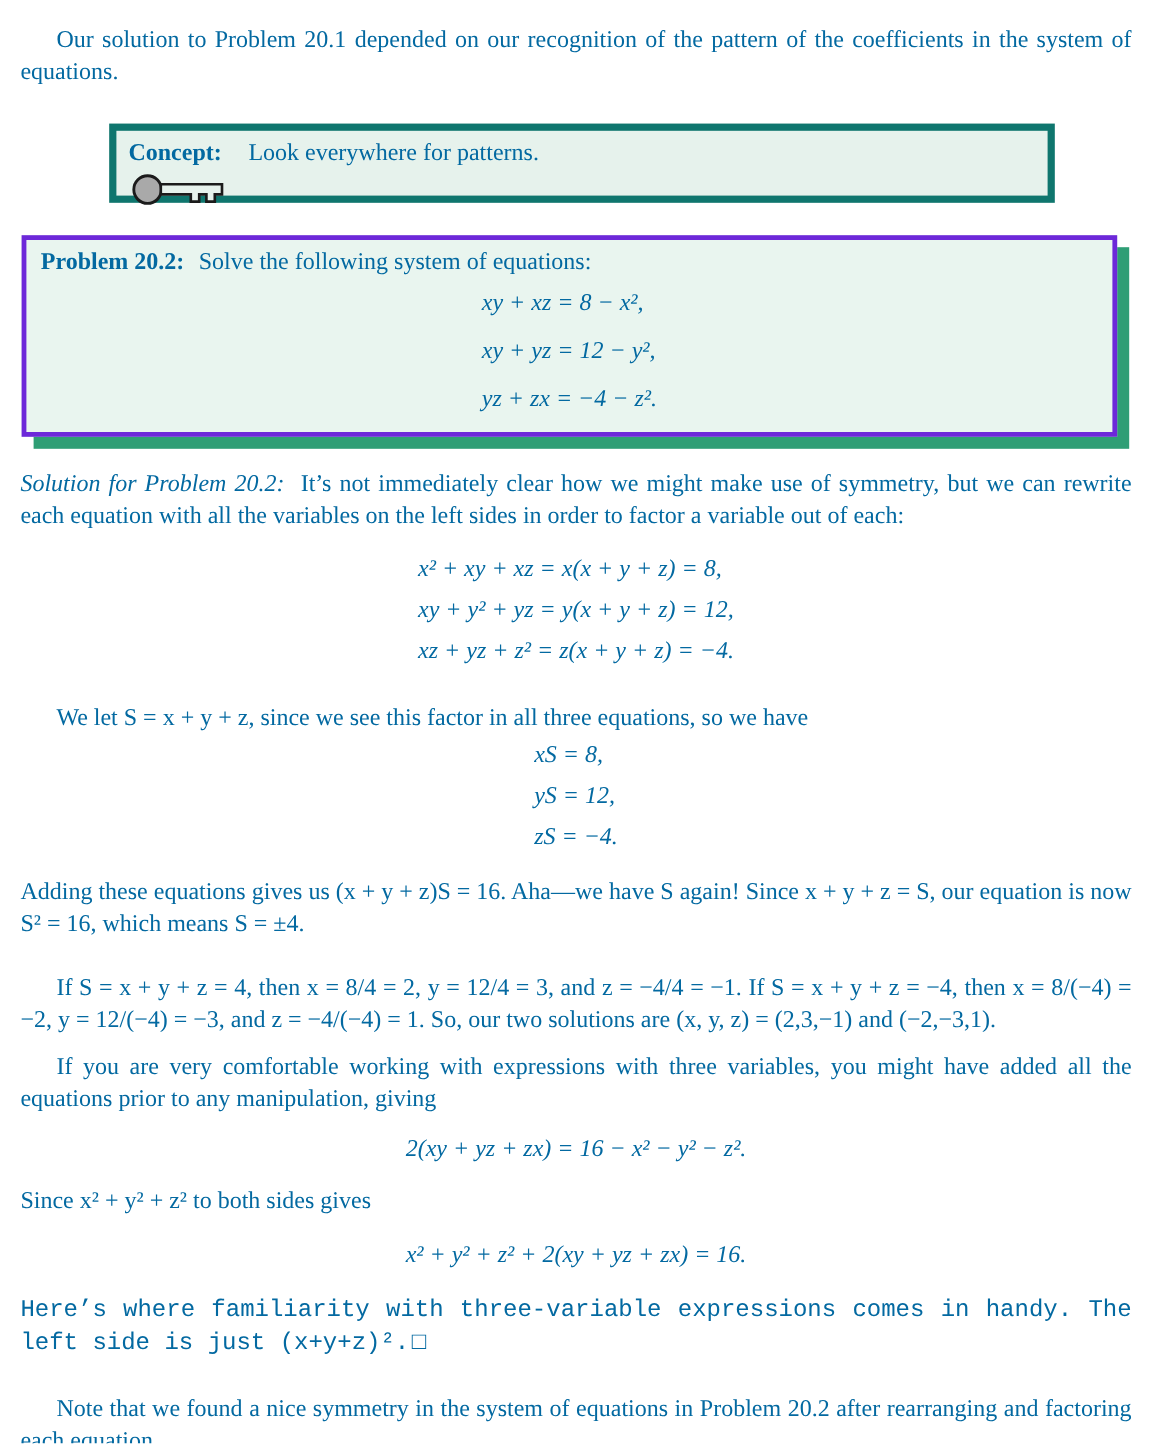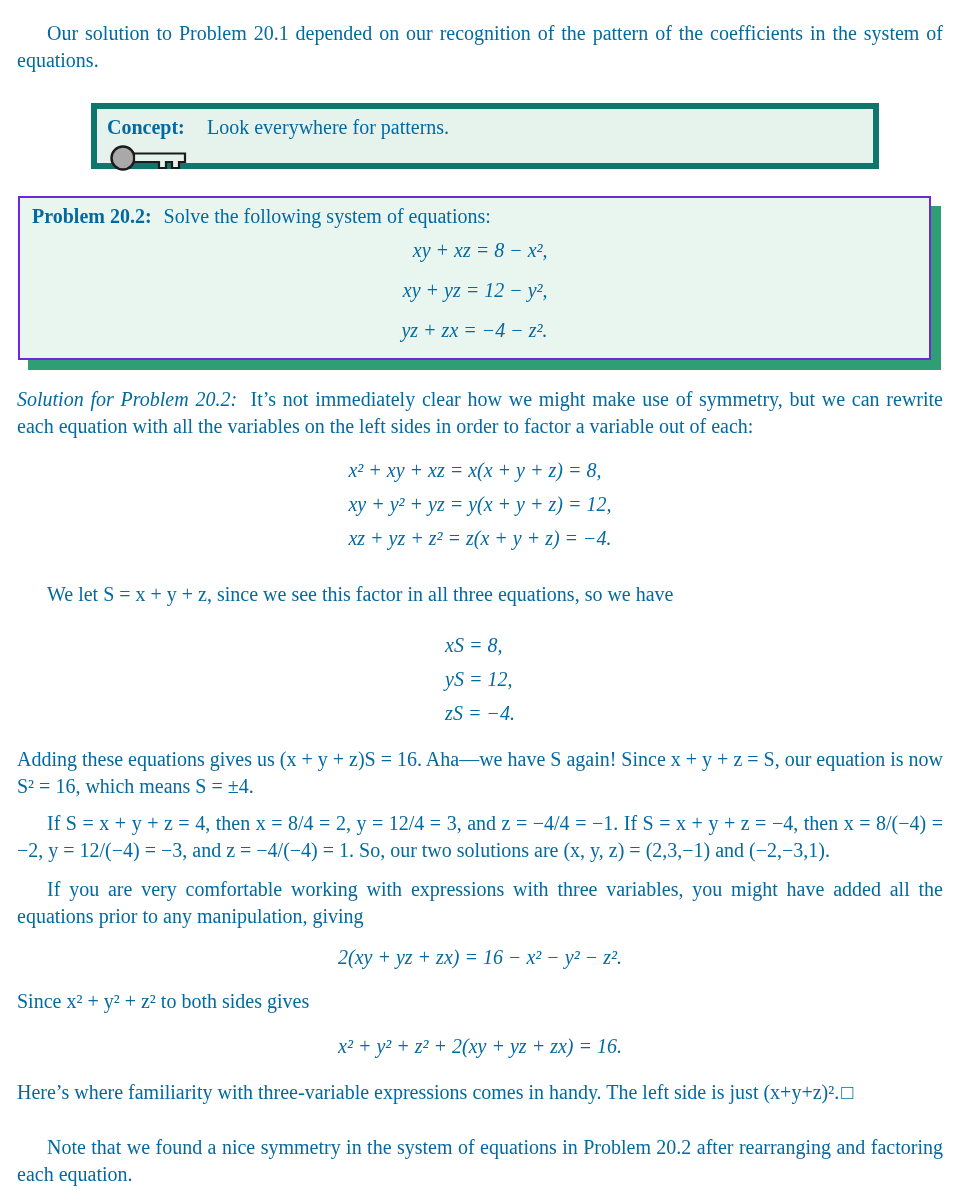--- a/index.html
+++ b/index.html
@@ -28,48 +28,48 @@
     padding: 5px 10px 2px 10px;
   }
   .concept-label { font-weight: bold; display: inline-block; min-width: 100px; }
   .key-icon-wrap { display: block; margin: 1px 0 0 2px; height: 30px; }
 
   
   .problem-box {
     box-sizing: border-box;
     margin: 27px 0 0 1px;
     width: 913px;
-    border: 2px solid #6d28d9;
+    border: 4px solid #6d28d9;
     background: #e9f5ef;
     box-shadow: 10px 10px 0 0 #2f9e75;
     padding: 5px 12px 8px 12px;
   }
   .problem-title { line-height: 27px; }
   .problem-label { font-weight: bold; margin-right: 12px; }
-  .problem-box .eq-line { line-height: 40px; text-align: right; }
+  .problem-box .eq-line { line-height: 40px; }
 
   
   .eq-group { text-align: center; }
   .eq-inner { display: inline-block; text-align: left; }
   .eq-line { font-style: italic; line-height: 34px; margin: 0; white-space: nowrap; }
   .eq-single { text-align: center; font-style: italic; line-height: 34px; }
 
   .lead-italic { font-style: italic; }
 
   .mt-sol    { margin-top: 26px; }
   .mt-eq1    { margin-top: 13px; }
   .mt-lets   { margin-top: 26px; }
-  .mt-seqs   { margin-top: 20px; }
+  .mt-seqs   { }
   .mt-adding { margin-top: 16px; }
-  .mt-cases  { margin-top: 10px; }
+  .mt-cases  { margin-top: 26px; }
   .mt-comf   { margin-top: 12px; }
   .mt-sumeq  { margin-top: 10px; }
   .mt-addsq  { margin-top: 14px; }
   .mt-final  { margin-top: 14px; }
-  .mt-handy  { margin-top: 16px; }
+  .mt-handy  { margin-top: 16px; font-family: Liberation Mono, monospace; }
   .mt-note   { margin-top: 28px; }
 
   .qed { margin-left: 2px; font-style: normal; }
 </style>
 </head>
 <body>
 
 <div class="page">
 
   <p class="indent">Our solution to Problem 20.1 depended on our recognition of the pattern of the coefficients in the system of equations.</p>

